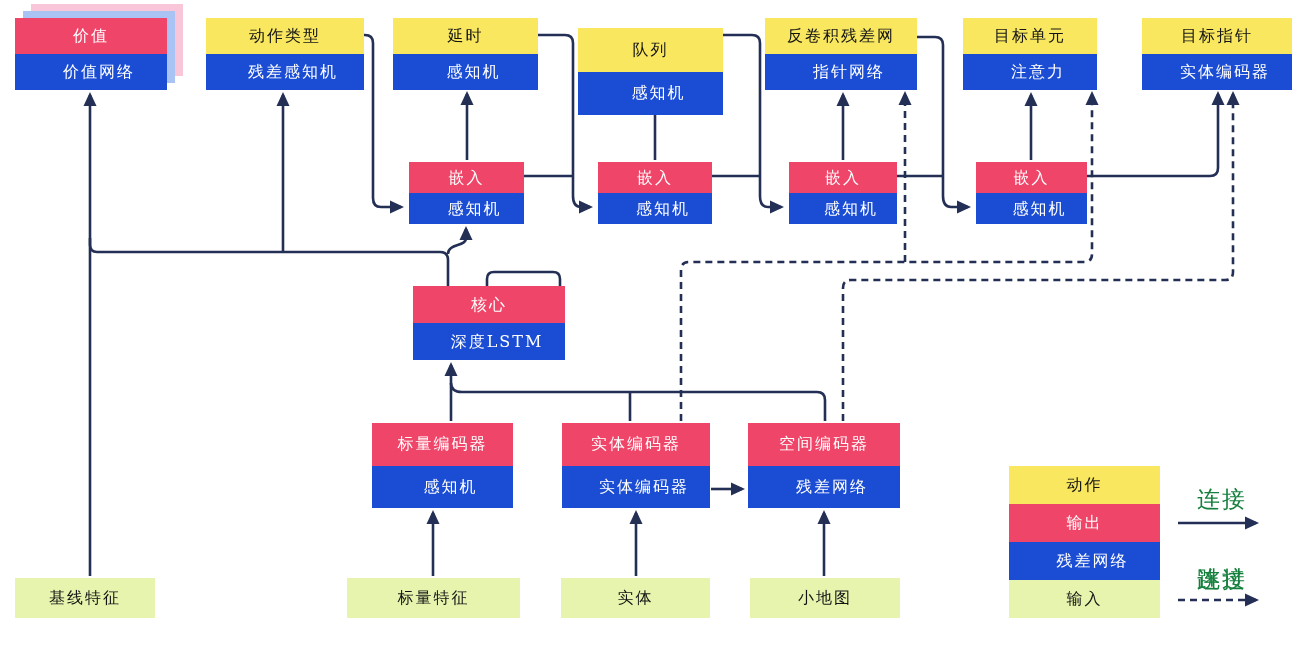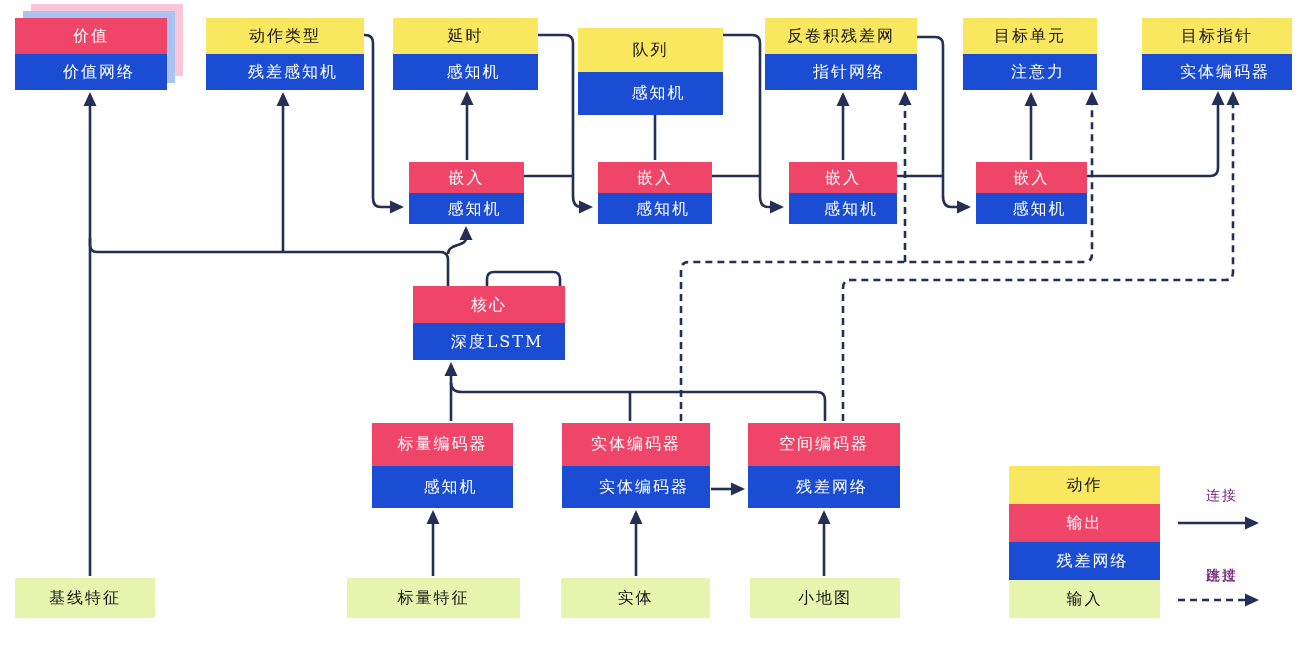--- a/index.html
+++ b/index.html
@@ -18,22 +18,22 @@
   .secs{position:relative;z-index:2;height:100%;display:flex;flex-direction:column;}
   .sec{flex:1;display:flex;align-items:center;justify-content:center;
        font-size:16px;letter-spacing:2px;line-height:1;white-space:nowrap;}
   .sec-action{background:#f8e75f;color:#141414;font-family:Liberation Serif, serif;}
   .sec-output{background:#ef4568;color:#ffffff;}
   .sec-network{background:#1a4cd4;color:#ffffff;padding-left:16px;}
   .sec-input{background:#e6f4ae;color:#141414;}
   
   #legend-box{position:absolute;left:1009px;top:466px;width:151px;z-index:1;display:flex;flex-direction:column;}
   #legend-box .sec{height:38px;flex:none;}
-  .legend-label{position:absolute;z-index:1;width:84px;text-align:center;color:#701a75;
-                font-size:14px;letter-spacing:2px;line-height:1;}
+  .legend-label{position:absolute;z-index:1;width:84px;text-align:center;color:#15803d;
+                font-size:23px;letter-spacing:2px;line-height:1;}
   #legend-solid-label{left:1180px;top:488px;}
   #legend-skip-label-1{left:1180px;top:540px;margin-top:28px;}
   #legend-skip-label-2{left:1180px;top:568px;}
 </style>
 </head>
 <body>
 
 <div id="canvas">
 
   <svg id="edge-layer" viewBox="0 0 1301 662" xmlns="http://www.w3.org/2000/svg">

